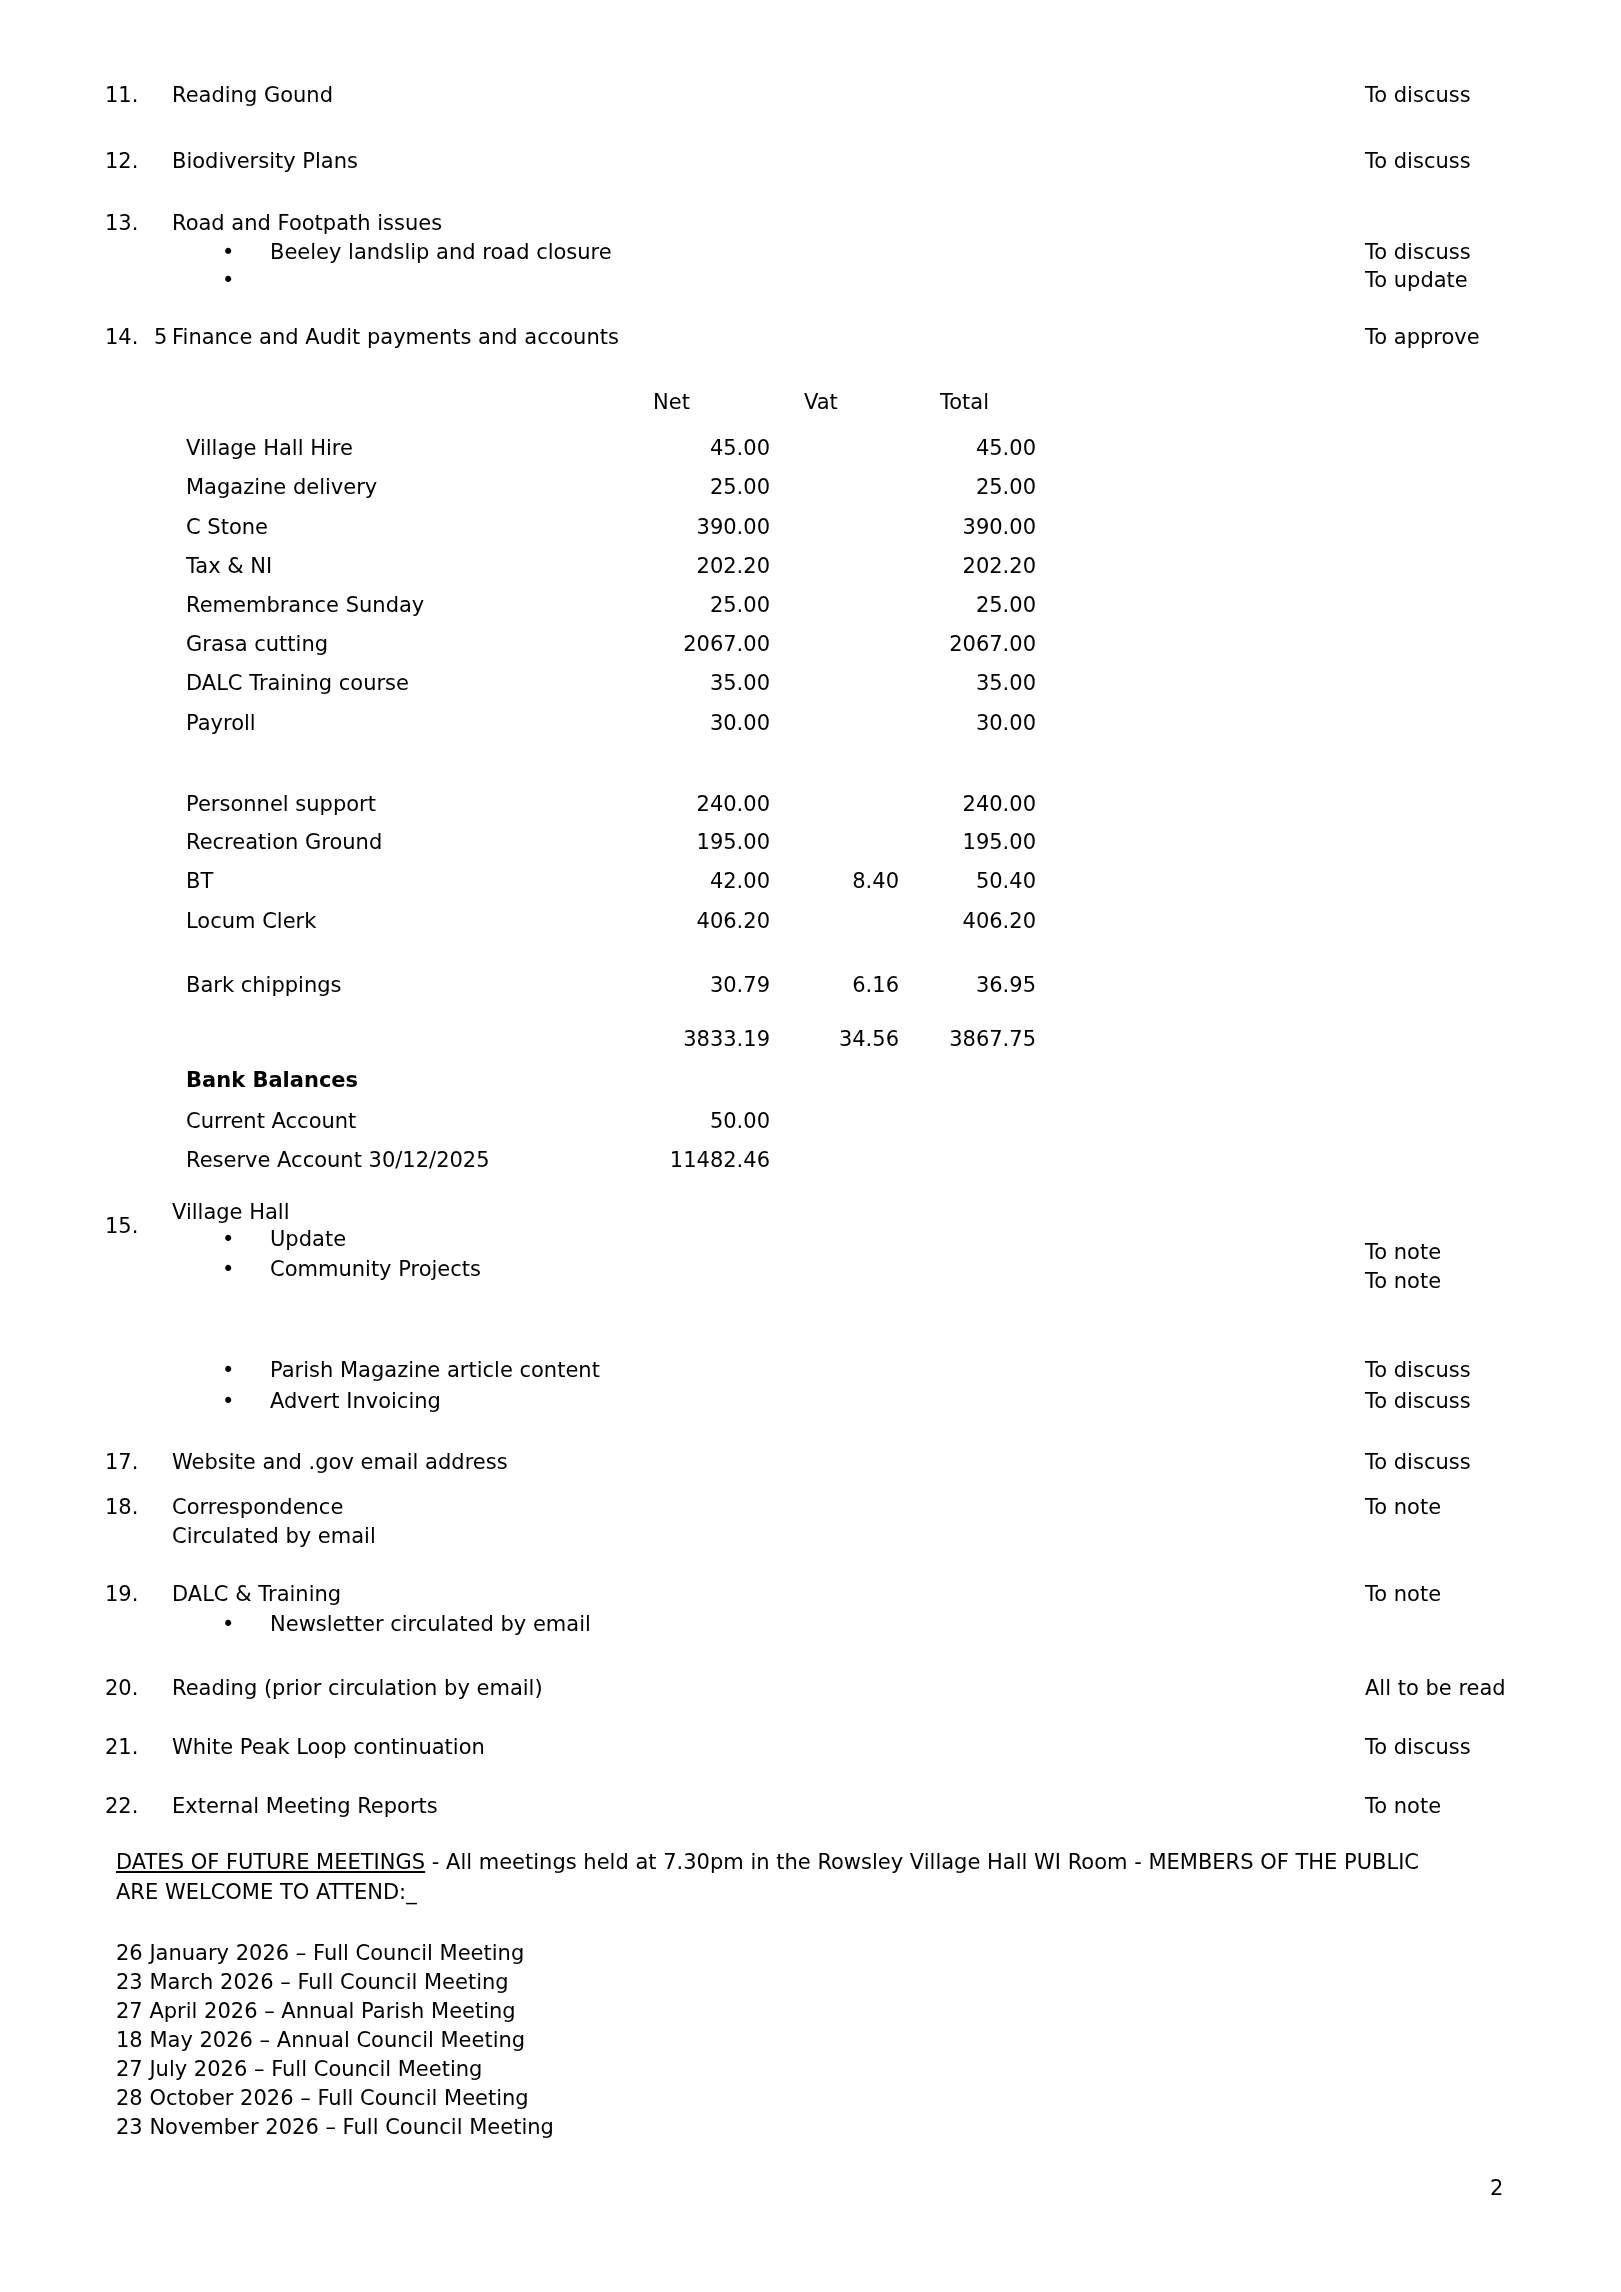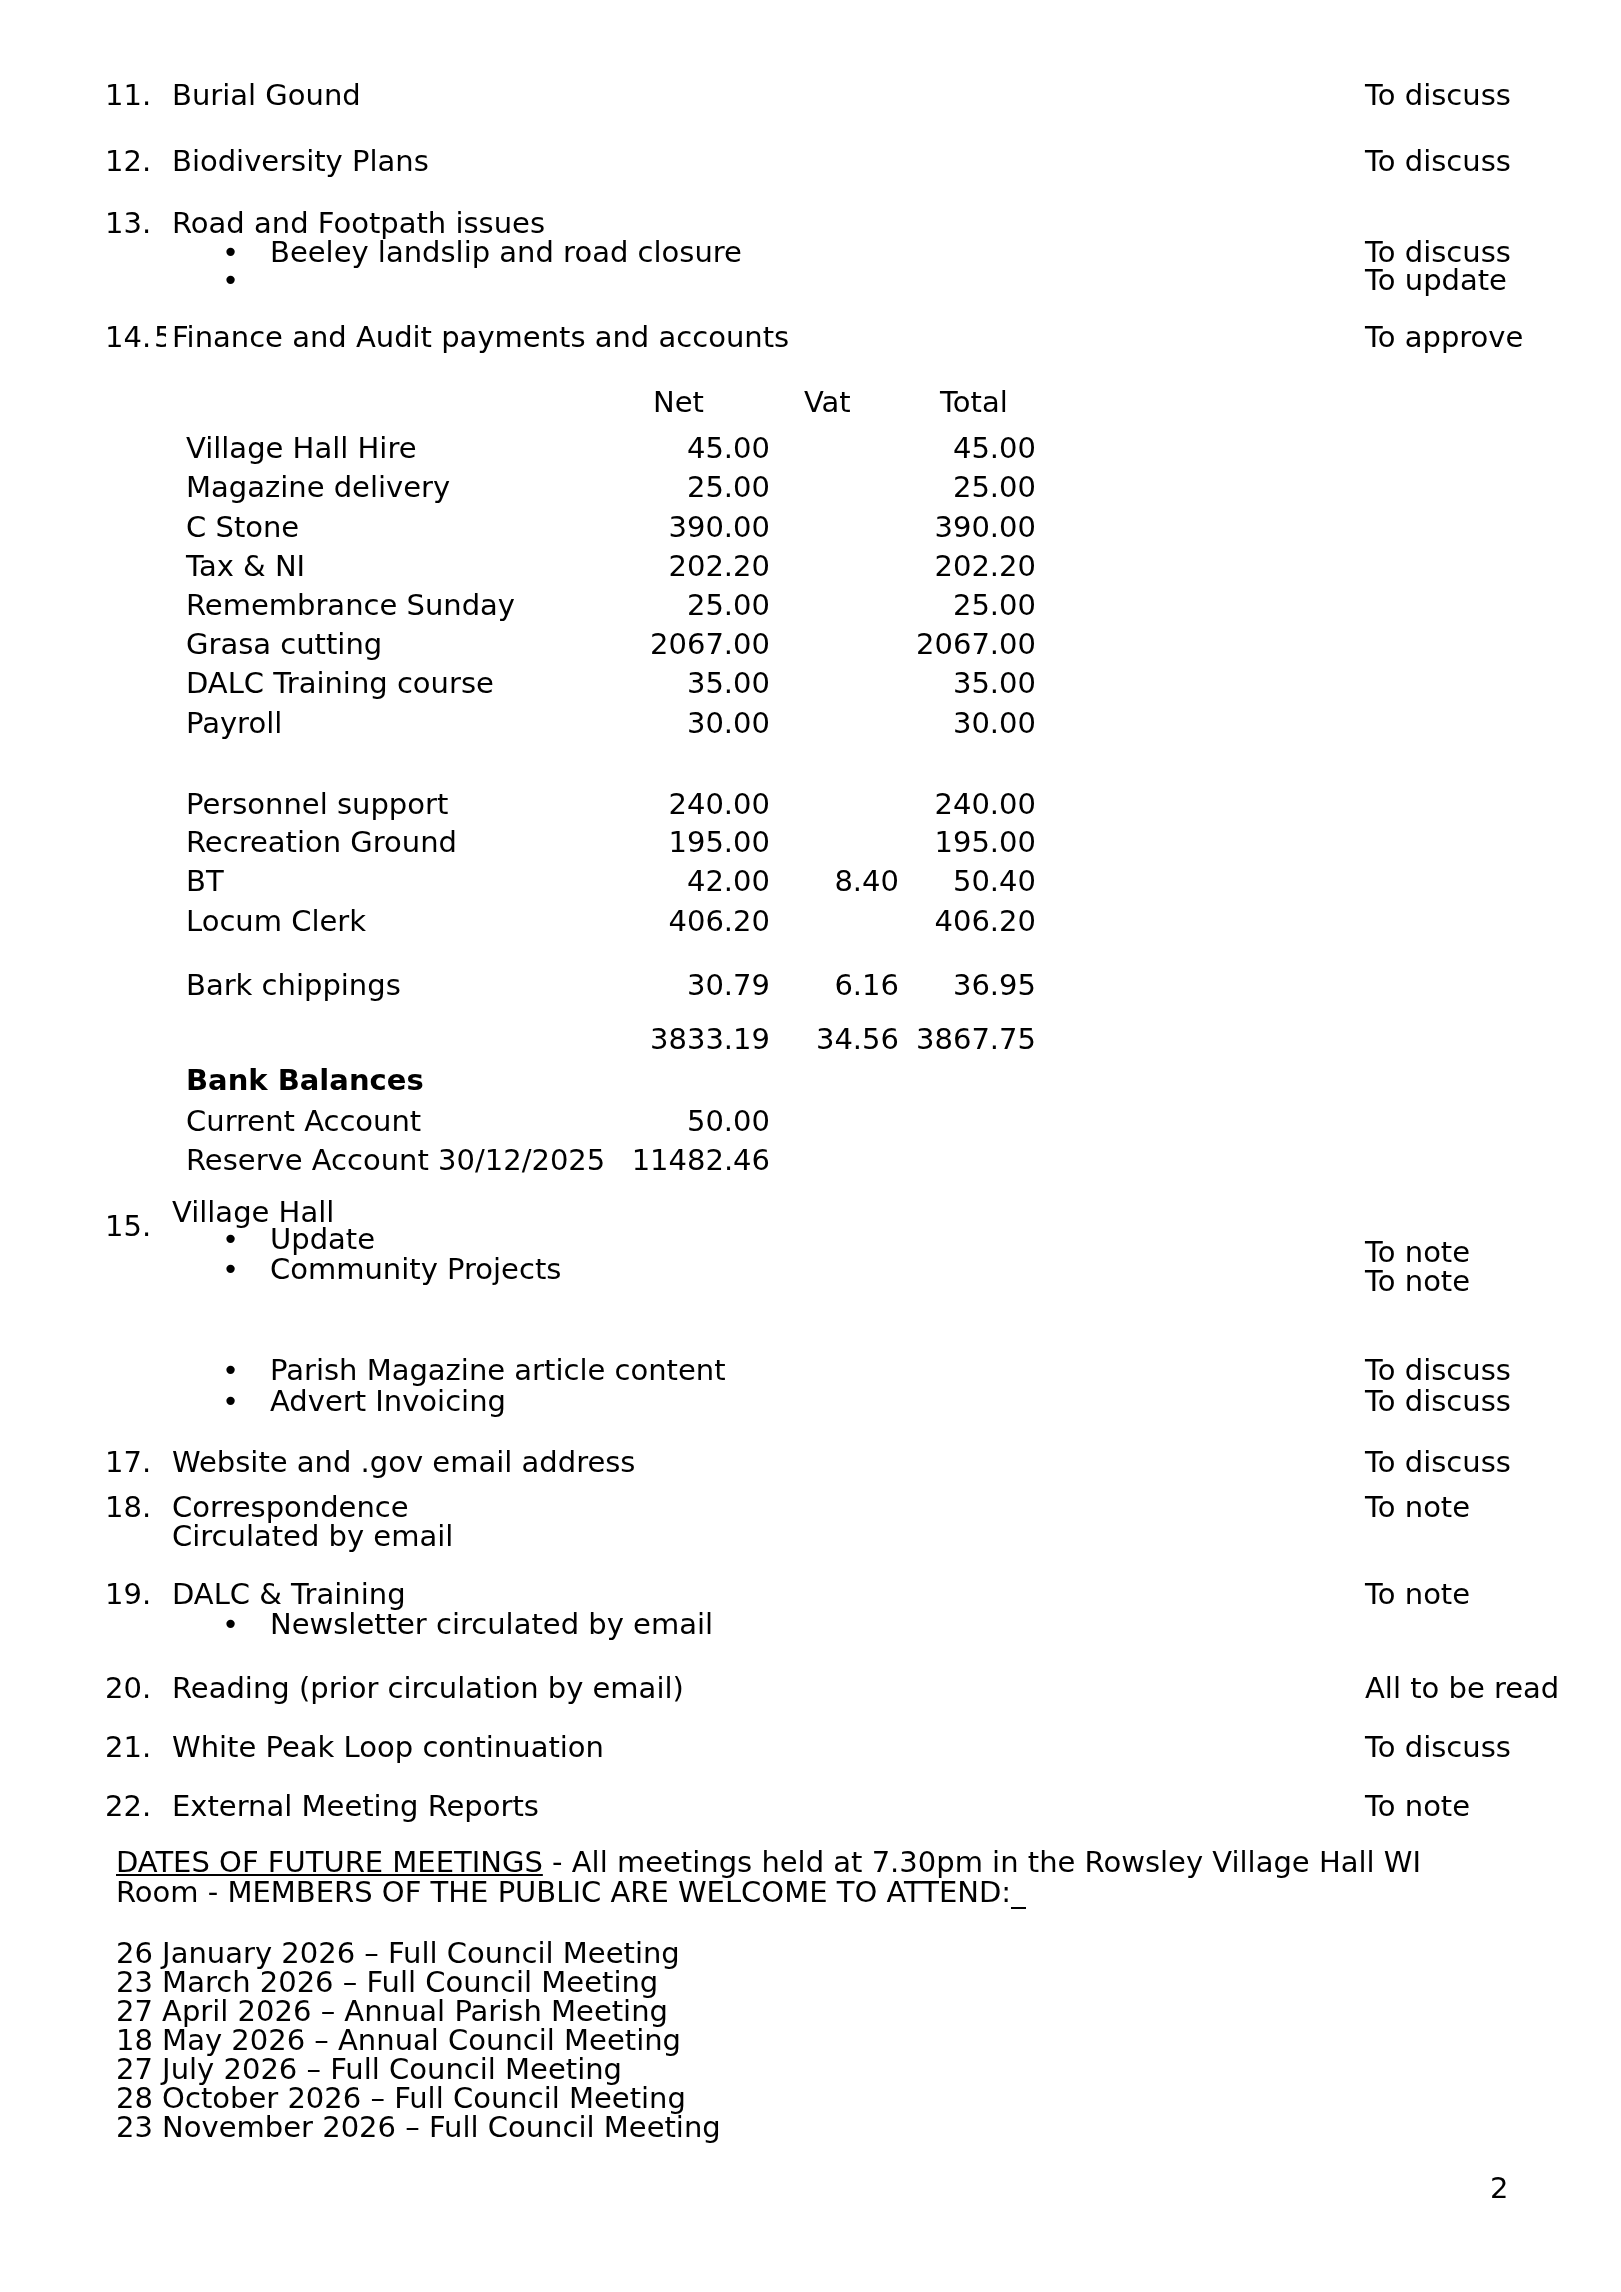--- a/index.html
+++ b/index.html
@@ -2,21 +2,21 @@
 <html><head>
 <meta charset="utf-8">
 <style>
   html,body { margin:0; padding:0; background:#e8e8e8; }
   .page {
     position:relative;
     width:1621px; height:2293px;
     background:#ffffff;
     color:#000000;
     font-family:"DejaVu Sans","Liberation Sans",sans-serif;
-    font-size:29px;
+    font-size:21px;
     line-height:29px;
     margin:0 auto;
     overflow:hidden;
   }
   .row { position:absolute; left:0; top:0; width:100%; height:29px; }
   .num    { position:absolute; left:105px; white-space:nowrap; }
   .stray  { position:absolute; left:154px; width:11.8px; overflow:hidden; white-space:nowrap; }
   .title  { position:absolute; left:172px; white-space:nowrap; }
   .sub    { position:absolute; left:172px; white-space:nowrap; }
   .action { position:absolute; left:1365px; white-space:nowrap; }
@@ -37,21 +37,21 @@
   .dates { position:absolute; left:116px; top:1939px; line-height:29px; }
   .pageno { position:absolute; left:1490px; top:2174px; }
 </style>
 </head>
 <body>
 
 <div class="page">
 
   <div class="row" style="top:81px">
     <span class="num">11.</span>
-    <span class="title">Burial Gound</span>
+    <span class="title">Reading Gound</span>
     <span class="action">To discuss</span>
   </div>
 
   <div class="row" style="top:147px">
     <span class="num">12.</span>
     <span class="title">Biodiversity Plans</span>
     <span class="action">To discuss</span>
   </div>
 
   <div class="row" style="top:209px">

